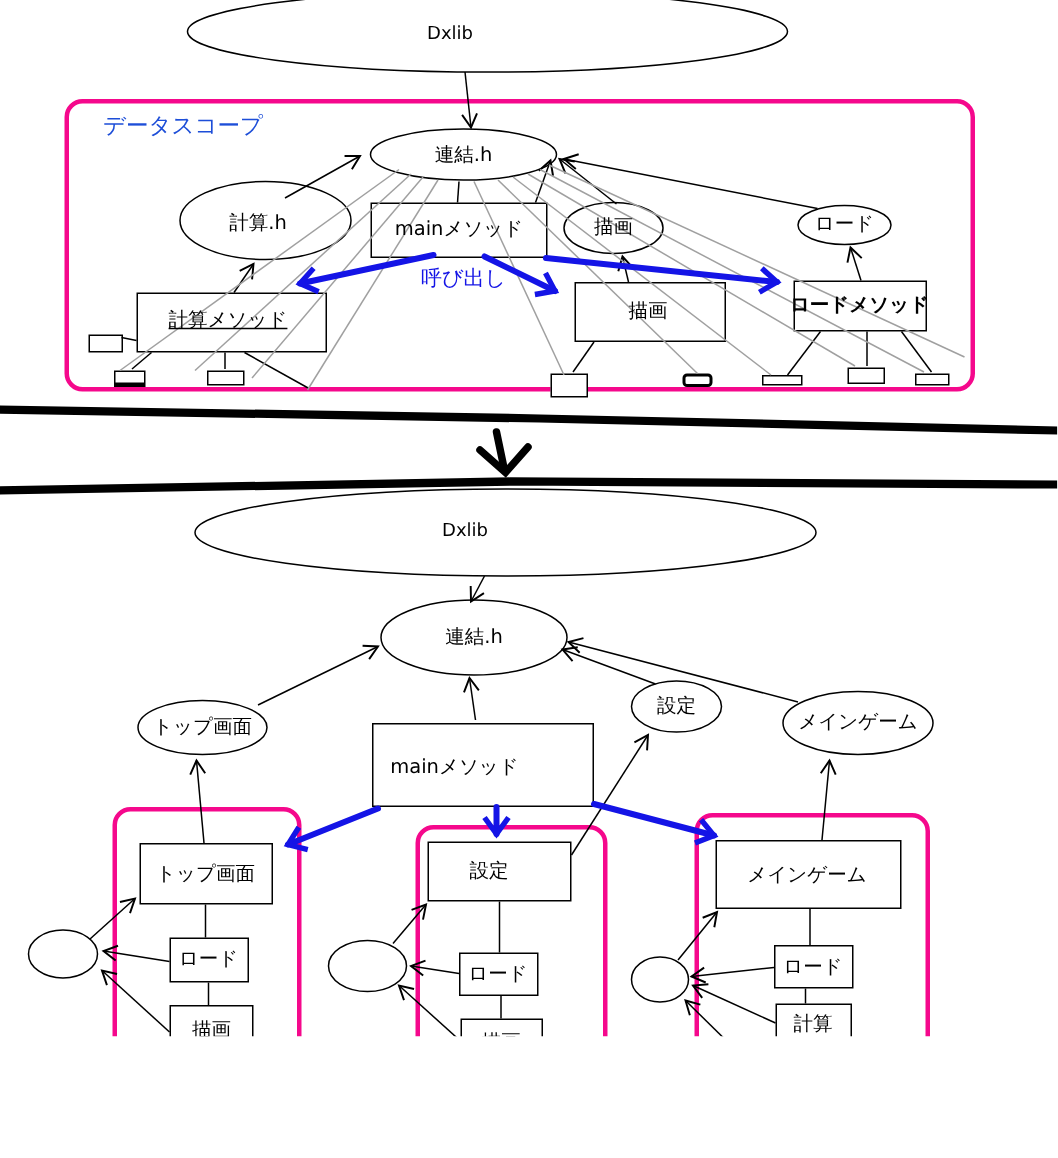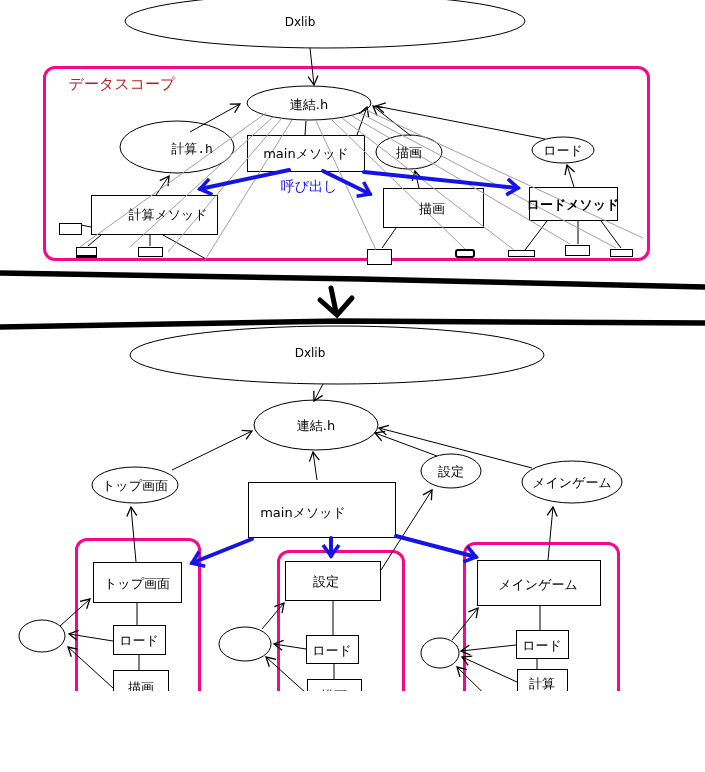--- a/index.html
+++ b/index.html
@@ -147,28 +147,28 @@
       <line x1="289" y1="170" x2="200" y2="189" marker-end="url(#aB)"></line>
       <line x1="323" y1="171" x2="370" y2="194" marker-end="url(#aB)"></line>
       <line x1="364" y1="172" x2="518" y2="188" marker-end="url(#aB)"></line>
       <line x1="252" y1="539" x2="192" y2="563" marker-end="url(#aB)"></line>
       <line x1="331" y1="538" x2="331" y2="556" marker-end="url(#aB)"></line>
       <line x1="396" y1="536" x2="476" y2="557" marker-end="url(#aB)"></line>
     </g>
   </svg>
 
   <div class="lbl" style="left:300px;top:22px;font-size:12px;">Dxlib</div>
-  <div class="lbl" style="left:122px;top:84px;font-size:15px;color:#b91c1c;">データスコープ</div>
+  <div class="lbl" style="left:122px;top:84px;font-size:15px;color:#1d4ed8;">データスコープ</div>
   <div class="lbl" style="left:309px;top:104px;">連結.h</div>
-  <div class="lbl" style="left:192px;top:149px;font-family:Liberation Mono, monospace;">計算.h</div>
+  <div class="lbl" style="left:172px;top:149px;">計算.h</div>
   <div class="lbl" style="left:306px;top:153px;">mainメソッド</div>
   <div class="lbl" style="left:409px;top:152px;">描画</div>
   <div class="lbl" style="left:563px;top:150px;">ロード</div>
   <div class="lbl" style="left:309px;top:186px;font-size:14px;color:#1414e6;">呼び出し</div>
-  <div class="lbl" style="left:168px;top:214px;">計算メソッド</div>
+  <div class="lbl" style="left:152px;top:214px;text-decoration:underline;">計算メソッド</div>
   <div class="lbl" style="left:432px;top:208px;">描画</div>
   <div class="lbl" style="left:573px;top:204px;font-weight:bold;">ロードメソッド</div>
 
   <div class="lbl" style="left:310px;top:353px;font-size:12px;">Dxlib</div>
   <div class="lbl" style="left:316px;top:425px;">連結.h</div>
   <div class="lbl" style="left:135px;top:485px;">トップ画面</div>
   <div class="lbl" style="left:451px;top:471px;">設定</div>
   <div class="lbl" style="left:572px;top:482px;">メインゲーム</div>
   <div class="lbl" style="left:303px;top:512px;">mainメソッド</div>
 

